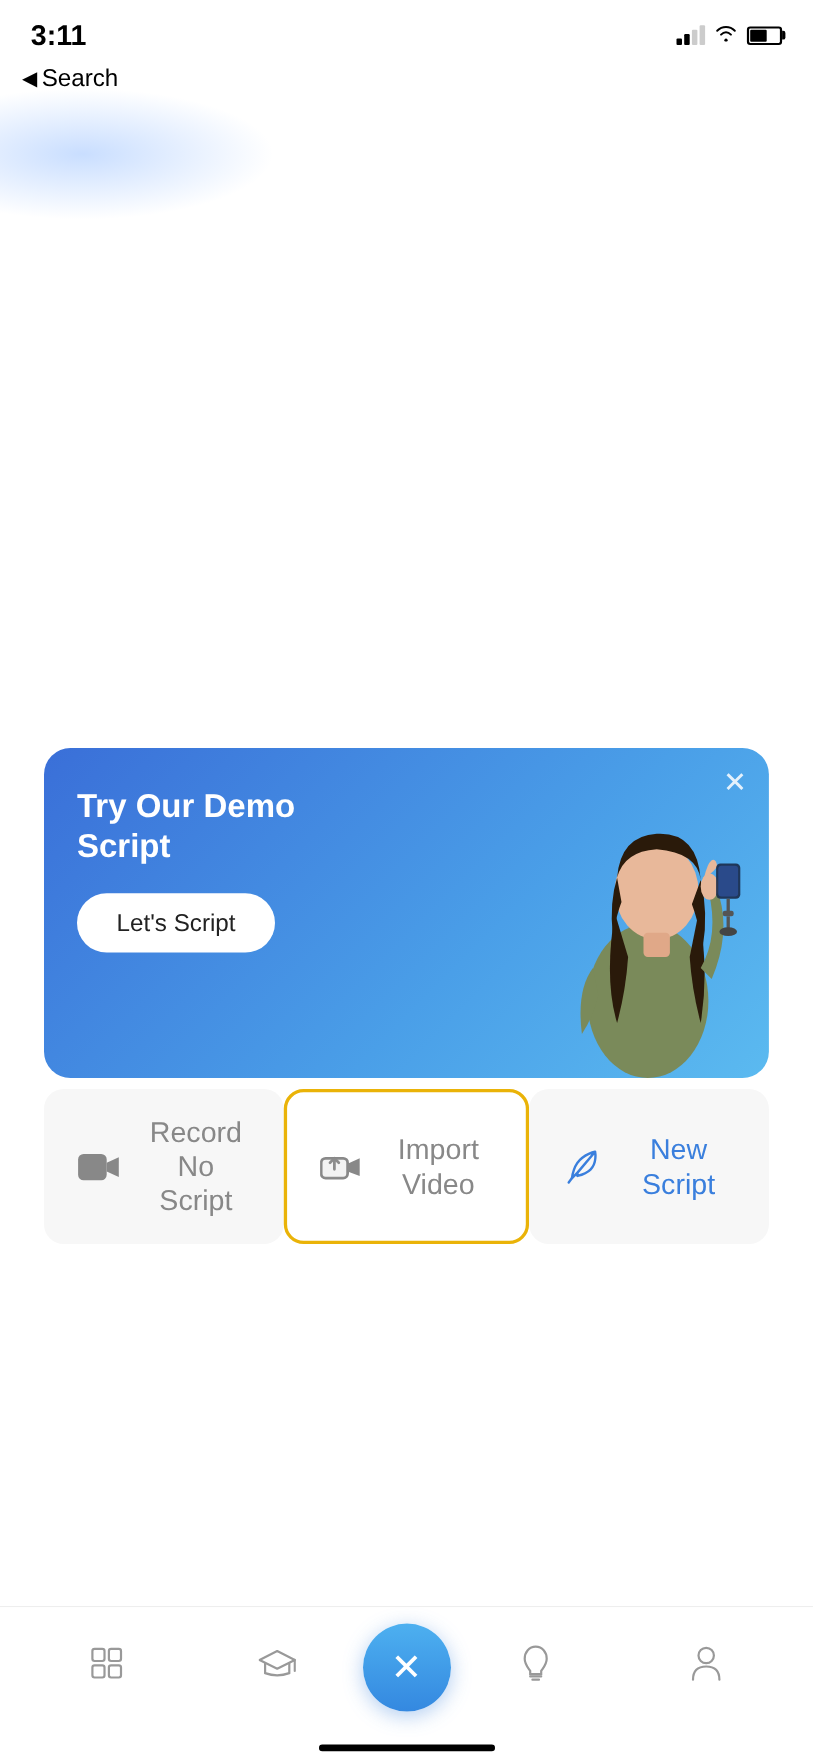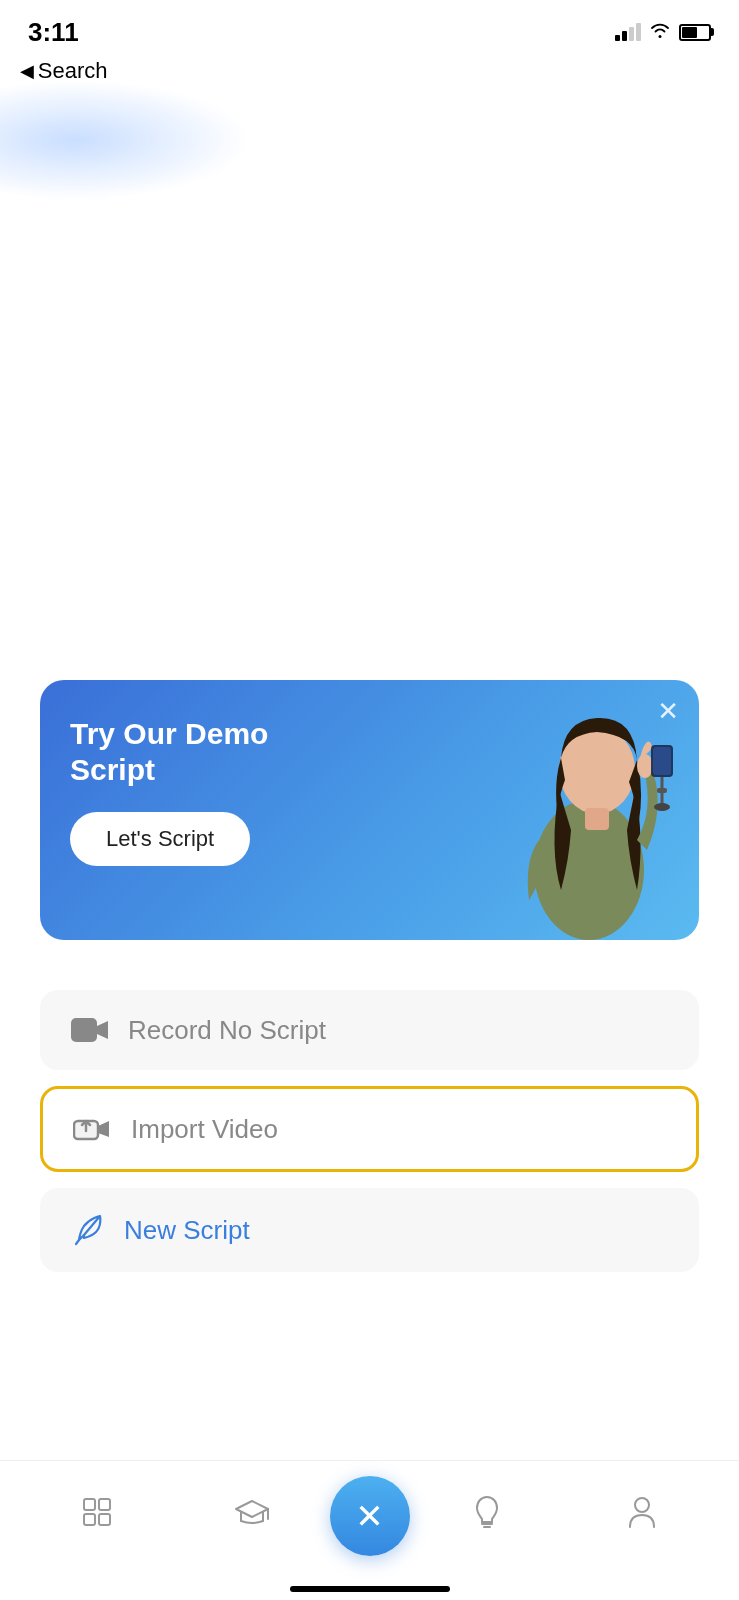--- a/index.html
+++ b/index.html
@@ -104,21 +104,21 @@
       background: radial-gradient(ellipse at 30% 50%, rgba(100,160,255,0.35) 0%, rgba(255,255,255,0) 70%);
       pointer-events: none;
     }
 
     
     .demo-banner {
       position: absolute;
       top: 680px;
       left: 40px;
       right: 40px;
-      height: 260px;
+      height: 300px;
       background: linear-gradient(135deg, #3a6fd8 0%, #4a9fe8 60%, #5bbaf0 100%);
       border-radius: 24px;
       overflow: hidden;
       display: flex;
       align-items: flex-start;
       padding: 36px 30px;
     }
     .demo-banner-content {
       flex: 1;
       z-index: 2;
@@ -170,21 +170,21 @@
       height: 250px;
     }
 
     
     .action-buttons {
       position: absolute;
       top: 990px;
       left: 40px;
       right: 40px;
       display: flex;
-      flex-direction: column;
+      flex-direction: row;
       gap: 0;
     }
     .action-btn {
       background: #f7f7f7;
       border: none;
       border-radius: 18px;
       padding: 24px 30px;
       display: flex;
       align-items: center;
       gap: 18px;

